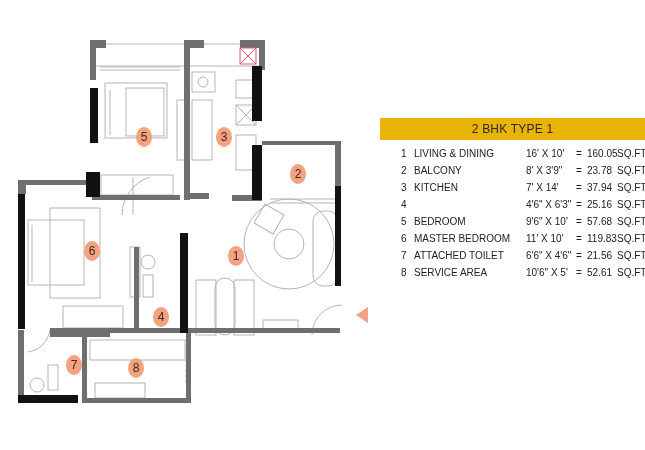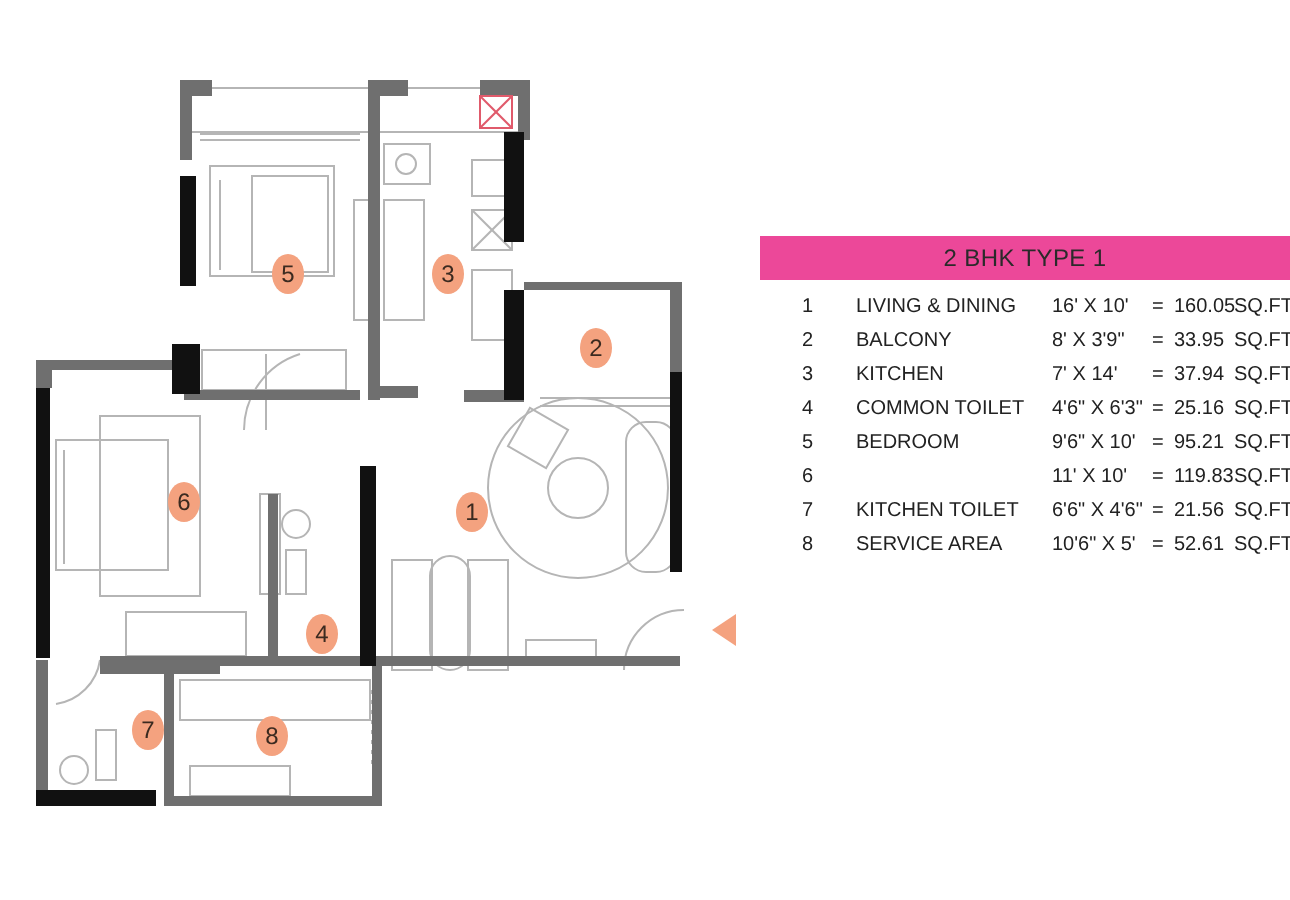--- a/index.html
+++ b/index.html
@@ -1,25 +1,25 @@
 <!DOCTYPE html>
 <html><head>
   <meta charset="utf-8">
   <style>
     html, body { margin:0; padding:0; background:#ffffff; }
     body { width:645px; height:450px; position:relative; overflow:hidden; font-family:"Liberation Sans", sans-serif; }
     #plan { position:absolute; left:0; top:0; width:370px; height:450px; }
     .num-circle { position:absolute; width:16px; height:20px; border-radius:50%; background:#f4a27f; color:#3b2a20; font-size:12px; line-height:20px; text-align:center; font-family:"Liberation Sans", sans-serif; }
     #table-panel { position:absolute; left:380px; top:118px; width:265px; }
-    .title-bar { background:#ec4899; height:22px; line-height:22px; text-align:center; color:#2a2a2a; font-size:12px; letter-spacing:0.2px; }
+    .title-bar { background:#eab308; height:22px; line-height:22px; text-align:center; color:#2a2a2a; font-size:12px; letter-spacing:0.2px; }
     .rows { margin-top:5px; }
     .row { position:relative; height:17px; font-size:10px; color:#222; line-height:17px; }
     .row span { position:absolute; top:0; white-space:nowrap; }
     .c-no { left:21px; }
-    .c-name { left:48px; }
+    .c-name { left:34px; }
     .c-dim { left:146px; }
     .c-eq { left:196px; }
     .c-area { left:207px;text-align:right; }
     .c-unit { left:237px; }
     .entry-arrow { position:absolute; left:356px; top:307px; width:0; height:0; border-top:8px solid transparent; border-bottom:8px solid transparent; border-right:12px solid #f4a27f; }
   </style>
 </head>
 <body>
 
 <svg id="plan" viewBox="0 0 370 450" xmlns="http://www.w3.org/2000/svg">
@@ -146,57 +146,57 @@
       <span class="c-dim">16' X 10'</span>
       <span class="c-eq">=</span>
       <span class="c-area">160.05</span>
       <span class="c-unit">SQ.FT</span>
     </div>
     <div class="row">
       <span class="c-no">2</span>
       <span class="c-name">BALCONY</span>
       <span class="c-dim">8' X 3'9"</span>
       <span class="c-eq">=</span>
-      <span class="c-area">33.95</span>
+      <span class="c-area">23.78</span>
       <span class="c-unit">SQ.FT</span>
     </div>
     <div class="row">
       <span class="c-no">3</span>
       <span class="c-name">KITCHEN</span>
       <span class="c-dim">7' X 14'</span>
       <span class="c-eq">=</span>
       <span class="c-area">37.94</span>
       <span class="c-unit">SQ.FT</span>
     </div>
     <div class="row">
       <span class="c-no">4</span>
-      <span class="c-name">COMMON TOILET</span>
       <span class="c-dim">4'6" X 6'3"</span>
       <span class="c-eq">=</span>
       <span class="c-area">25.16</span>
       <span class="c-unit">SQ.FT</span>
     </div>
     <div class="row">
       <span class="c-no">5</span>
       <span class="c-name">BEDROOM</span>
       <span class="c-dim">9'6" X 10'</span>
       <span class="c-eq">=</span>
-      <span class="c-area">95.21</span>
+      <span class="c-area">57.68</span>
       <span class="c-unit">SQ.FT</span>
     </div>
     <div class="row">
       <span class="c-no">6</span>
+      <span class="c-name">MASTER BEDROOM</span>
       <span class="c-dim">11' X 10'</span>
       <span class="c-eq">=</span>
       <span class="c-area">119.83</span>
       <span class="c-unit">SQ.FT</span>
     </div>
     <div class="row">
       <span class="c-no">7</span>
-      <span class="c-name">KITCHEN TOILET</span>
+      <span class="c-name">ATTACHED TOILET</span>
       <span class="c-dim">6'6" X 4'6"</span>
       <span class="c-eq">=</span>
       <span class="c-area">21.56</span>
       <span class="c-unit">SQ.FT</span>
     </div>
     <div class="row">
       <span class="c-no">8</span>
       <span class="c-name">SERVICE AREA</span>
       <span class="c-dim">10'6" X 5'</span>
       <span class="c-eq">=</span>

